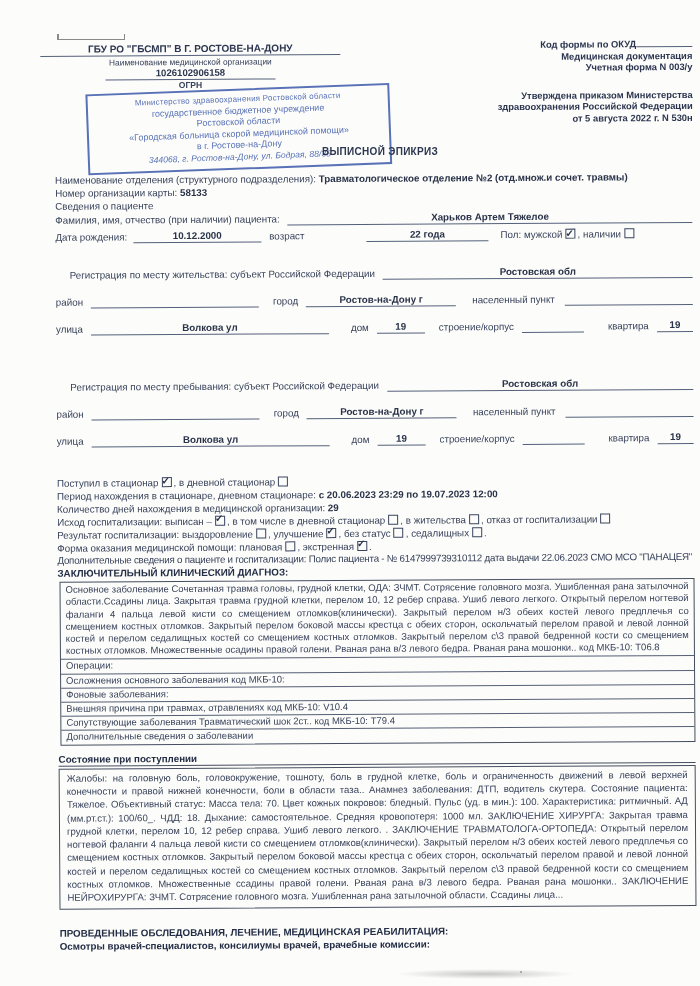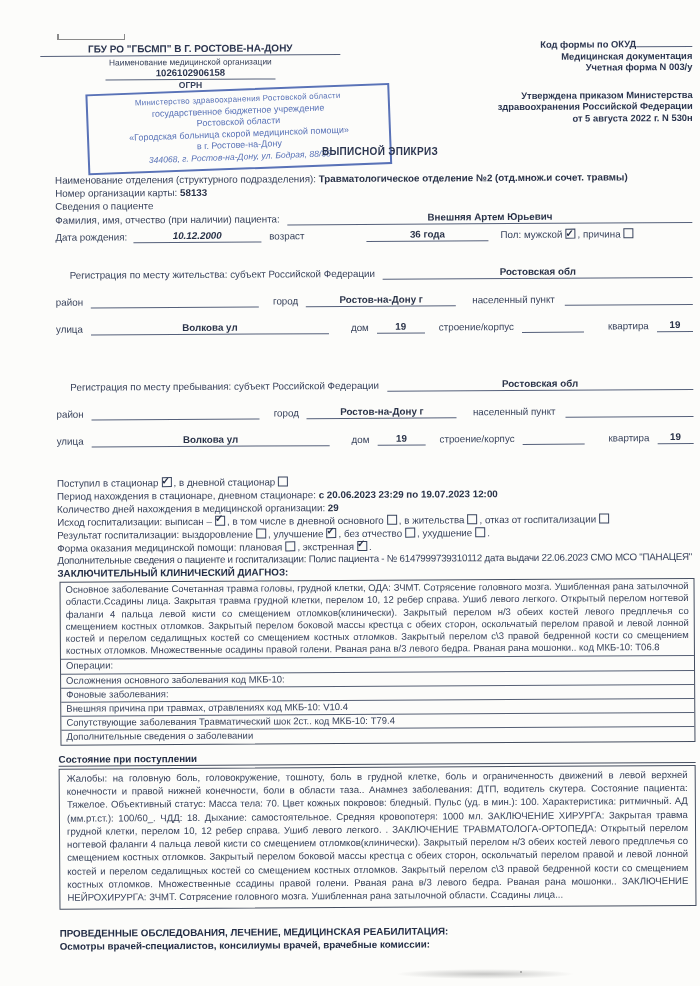--- a/index.html
+++ b/index.html
@@ -118,29 +118,29 @@
     </div>
     <div>
       <span>Номер организации карты:</span>
       <span class="bv">58133</span>
     </div>
     <div>Сведения о пациенте</div>
 
     <div class="row">
       <span class="lbl">Фамилия, имя, отчество (при наличии) пациента:</span>
       <span class="sp"></span>
-      <span class="fill"><span class="bv">Внешняя Артем Юрьевич</span></span>
+      <span class="fill"><span class="bv">Харьков Артем Тяжелое</span></span>
     </div>
 
     <div class="row" style="margin-top:3px;">
       <span class="lbl">Дата рождения:</span>
-      <span class="fw" style="width:128px;margin-left:6px;font-style:italic;"><span class="bv">10.12.2000</span></span>
+      <span class="fw" style="width:128px;margin-left:6px;"><span class="bv">10.12.2000</span></span>
       <span class="lbl" style="margin-left:8px;">возраст</span>
-      <span class="fw" style="width:122px;margin-left:62px;"><span class="bv">36 года</span></span>
-      <span class="lbl" style="margin-left:12px;"><span>Пол: мужской</span><span class="cb checked"></span><span>, причина</span><span class="cb"></span></span>
+      <span class="fw" style="width:122px;margin-left:62px;"><span class="bv">22 года</span></span>
+      <span class="lbl" style="margin-left:12px;"><span>Пол: мужской</span><span class="cb checked"></span><span>, наличии</span><span class="cb"></span></span>
     </div>
 
     <div class="reg-block">
       <div class="row indent">
         <span class="lbl">Регистрация по месту жительства: субъект Российской Федерации</span>
         <span class="sp"></span>
         <span class="fill"><span class="bv">Ростовская обл</span></span>
       </div>
       <div class="row reg-row">
         <span class="lbl">район</span>
@@ -185,22 +185,22 @@
         <span class="fw" style="width:62px;margin-left:8px;"><span class="bv"></span></span>
         <span class="lbl" style="margin-left:24px;">квартира</span>
         <span class="fill" style="margin-left:8px;max-width:64px;"><span class="bv">19</span></span>
       </div>
     </div>
 
     <div class="hosp">
       <div><span>Поступил в стационар</span><span class="cb checked"></span><span>, в дневной стационар</span><span class="cb"></span></div>
       <div><span>Период нахождения в стационаре, дневном стационаре:</span> <span class="bv">с 20.06.2023 23:29 по 19.07.2023 12:00</span></div>
       <div><span>Количество дней нахождения в медицинской организации:</span> <span class="bv">29</span></div>
-      <div><span>Исход госпитализации: выписан –</span><span class="cb checked"></span><span>, в том числе в дневной основного</span><span class="cb"></span><span>, в жительства</span><span class="cb"></span><span>, отказ от госпитализации</span><span class="cb"></span></div>
-      <div><span>Результат госпитализации: выздоровление</span><span class="cb"></span><span>, улучшение</span><span class="cb checked"></span><span>, без отчество</span><span class="cb"></span><span>, ухудшение</span><span class="cb"></span><span>.</span></div>
+      <div><span>Исход госпитализации: выписан –</span><span class="cb checked"></span><span>, в том числе в дневной стационар</span><span class="cb"></span><span>, в жительства</span><span class="cb"></span><span>, отказ от госпитализации</span><span class="cb"></span></div>
+      <div><span>Результат госпитализации: выздоровление</span><span class="cb"></span><span>, улучшение</span><span class="cb checked"></span><span>, без статус</span><span class="cb"></span><span>, седалищных</span><span class="cb"></span><span>.</span></div>
       <div><span>Форма оказания медицинской помощи: плановая</span><span class="cb"></span><span>, экстренная</span><span class="cb checked"></span><span>.</span></div>
       <div class="tight">Дополнительные сведения о пациенте и госпитализации: Полис пациента -  № 6147999739310112 дата выдачи 22.06.2023 СМО МСО "ПАНАЦЕЯ"</div>
       <div class="diag-head">ЗАКЛЮЧИТЕЛЬНЫЙ КЛИНИЧЕСКИЙ ДИАГНОЗ:</div>
     </div>
 
     <div class="diag-table">
       <div class="trow main">Основное заболевание  Сочетанная травма головы, грудной клетки, ОДА: ЗЧМТ. Сотрясение головного мозга. Ушибленная рана затылочной области.Ссадины лица. Закрытая травма грудной клетки, перелом 10, 12 ребер справа. Ушиб левого легкого. Открытый перелом ногтевой фаланги 4 пальца левой кисти со смещением отломков(клинически). Закрытый перелом н/3 обеих костей левого предплечья со смещением костных отломков. Закрытый перелом боковой массы крестца с обеих сторон, оскольчатый перелом правой и левой лонной костей и перелом седалищных костей со смещением костных отломков. Закрытый перелом с\3 правой бедренной кости со смещением костных отломков. Множественные осадины правой голени. Рваная рана в/3 левого бедра. Рваная рана мошонки.. код МКБ-10: T06.8</div>
       <div class="trow">Операции:</div>
       <div class="trow">Осложнения основного заболевания  код МКБ-10:</div>
       <div class="trow">Фоновые заболевания:</div>

